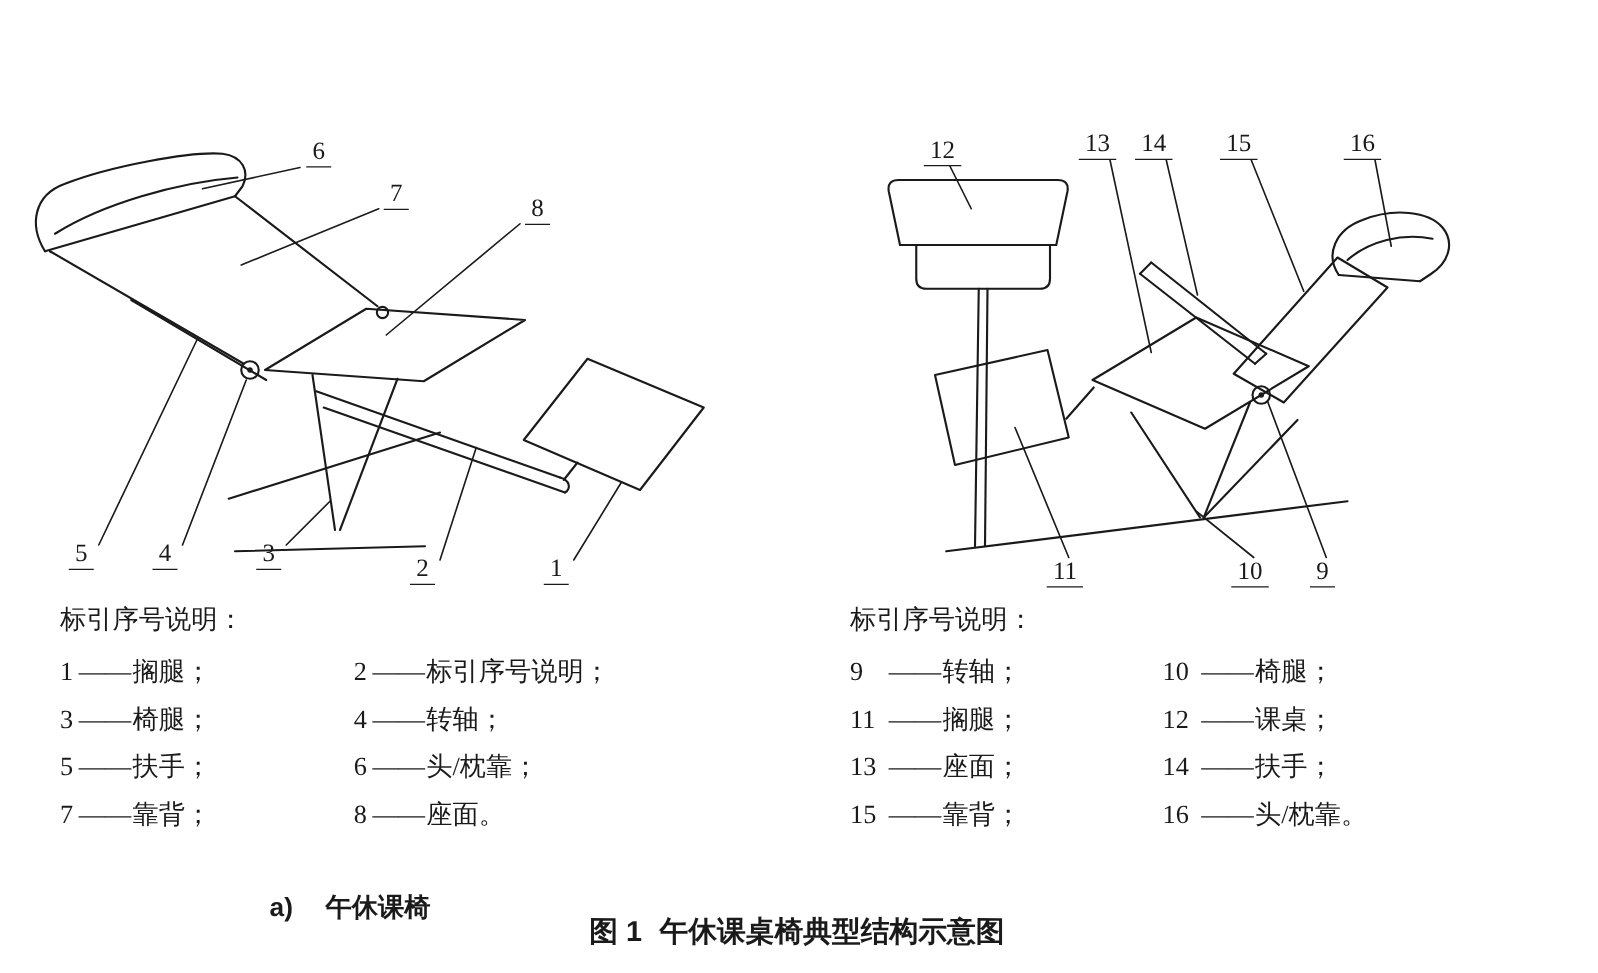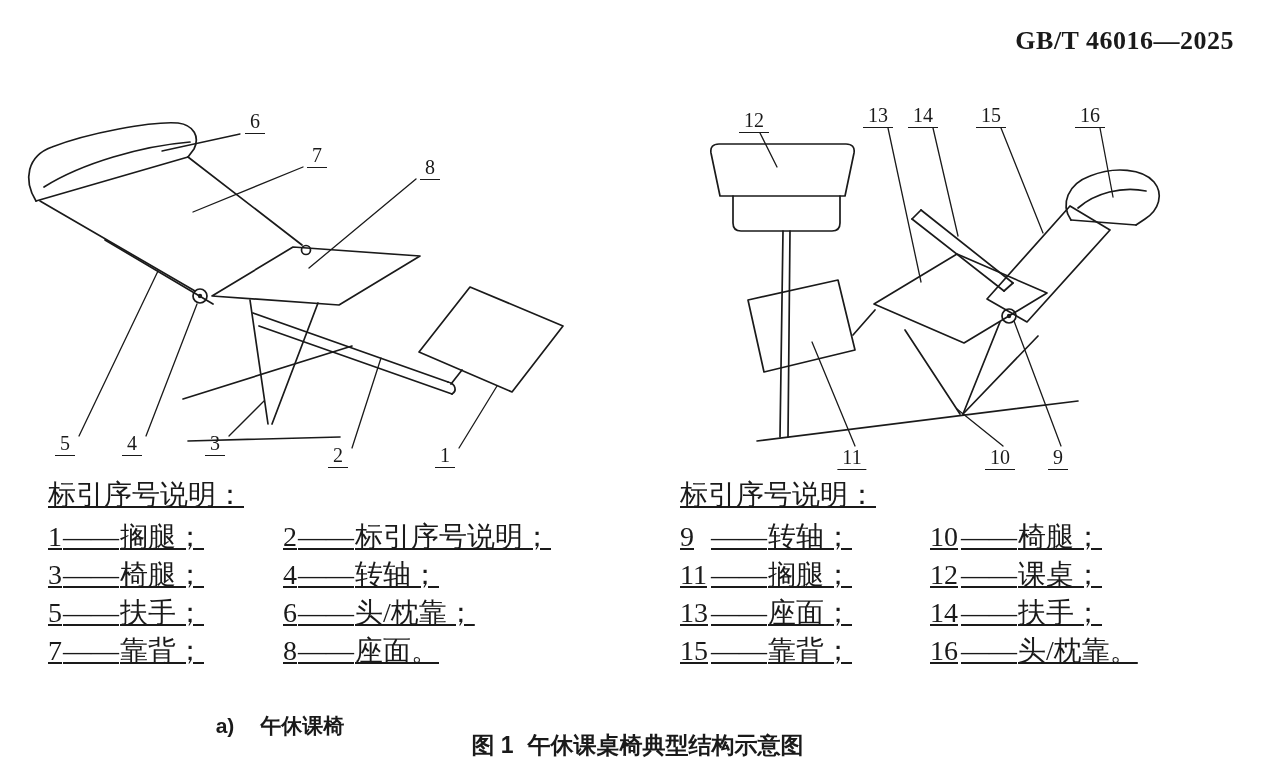--- a/index.html
+++ b/index.html
@@ -11,21 +11,21 @@
   .doc-number{
     position:absolute;top:26px;right:44px;
     font-family:"Liberation Serif",serif;font-weight:700;font-size:26px;letter-spacing:.5px;
   }
   .art{position:absolute;left:0;top:0;width:1278px;height:778px;}
   .callout{
     position:absolute;transform:translateX(-50%);
     font-family:"Liberation Serif",serif;font-size:20px;line-height:21px;
     padding:0 5px 1px;border-bottom:1.6px solid #1a1a1a;white-space:nowrap;
   }
-  .legend{position:absolute;font-size:28px;line-height:22px;text-decoration:underline;}
+  .legend{position:absolute;font-size:21px;line-height:22px;}
   .legend-a{left:48px;top:484px;width:600px;}
   .legend-b{left:680px;top:484px;width:580px;}
   .legend-title{margin-bottom:20px;}
   .legend-grid{display:grid;grid-template-columns:235px auto;row-gap:16px;}
   .legend-b .legend-grid{grid-template-columns:250px auto;}
   .legend-item{display:flex;align-items:baseline;white-space:nowrap;}
   .ln{display:inline-block;min-width:14px;}
   .legend-b .ln{min-width:30px;}
   .ld{margin:0 1px;}
   .caption{
@@ -39,21 +39,20 @@
     position:absolute;top:730px;left:0;width:1275px;text-align:center;
     font-family:"Liberation Sans",sans-serif;font-weight:700;font-size:23px;
   }
   .ft-label{margin-right:14px;}
 </style>
 </head>
 <body>
 
 <div class="page">
 
-  <div class="doc-number">GB/T 46016—2025</div>
 
   <svg class="art" viewBox="0 0 1278 778" xmlns="http://www.w3.org/2000/svg">
 
     <g stroke="#1a1a1a" stroke-width="1.7" fill="none" stroke-linecap="round" stroke-linejoin="round">
 
       <g>
         <path d="M 36 201 C 23 180 27 156 52 147 C 88 133 152 121 178 123 C 194 125 200 137 194 149 L 188 157"></path>
         <path d="M 36 201 L 188 157"></path>
         <path d="M 44 187 C 82 163 142 146 190 142"></path>
       </g>

